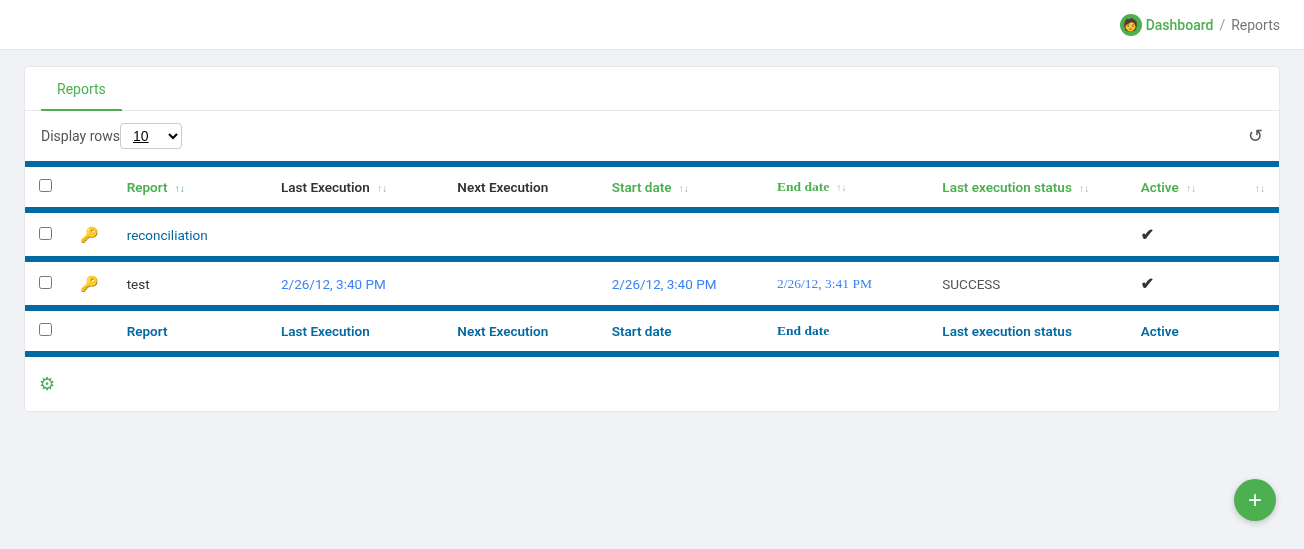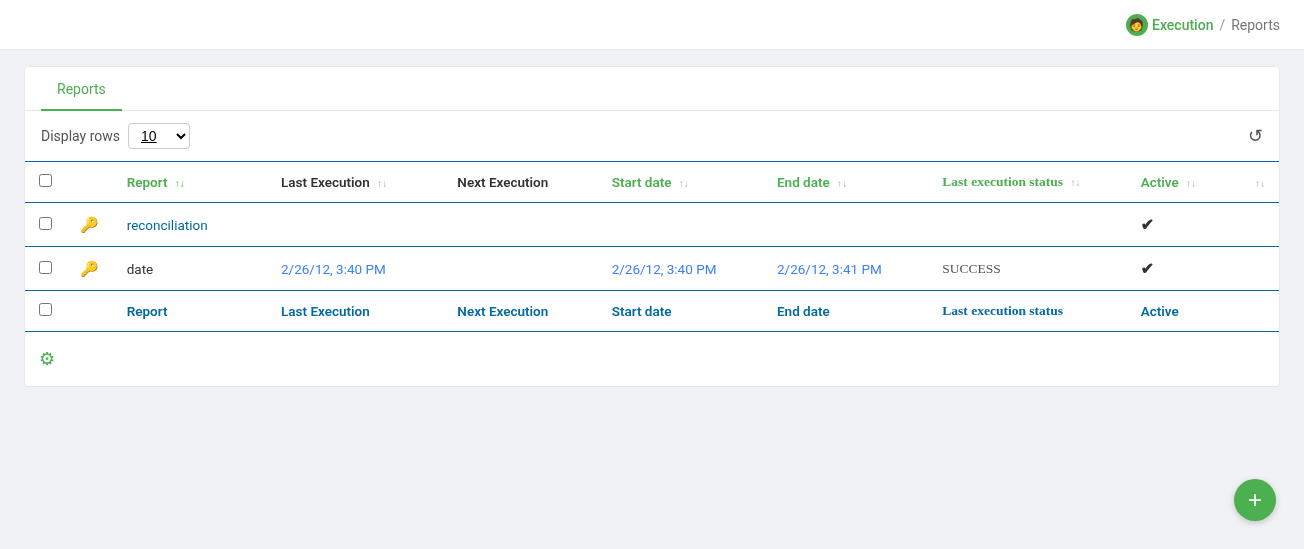--- a/index.html
+++ b/index.html
@@ -79,21 +79,20 @@
     }
     .table-controls {
       display: flex;
       align-items: center;
       justify-content: space-between;
       padding: 12px 16px;
     }
     .display-rows {
       display: flex;
       align-items: center;
-      gap: 8px;
       font-size: 14px;
       color: #555;
     }
     .display-rows select {
       border: 1px solid #ccc;
       border-radius: 4px;
       padding: 3px 8px;
       font-size: 14px;
       background: #fff;
       cursor: pointer;
@@ -108,21 +107,21 @@
       display: flex;
       align-items: center;
     }
     .data-table {
       width: 100%;
       border-collapse: collapse;
     }
     .data-table th, .data-table td {
       padding: 12px 14px;
       text-align: left;
-      border-top: 1px solid #0369a1;
+      border-top: 6px solid #0369a1;
       font-size: 13.5px;
     }
     .data-table thead th {
       background: #fff;
       font-weight: 600;
       white-space: nowrap;
     }
     .data-table thead th.green-header {
       color: #4caf50;
     }
@@ -135,22 +134,22 @@
       font-size: 10px;
       color: #aaa;
     }
     .sort-arrows.active-up { color: #4caf50; }
     .col-checkbox { width: 40px; }
     .col-icon { width: 36px; }
     .col-report { min-width: 140px; }
     .col-last-exec { min-width: 160px; }
     .col-next-exec { min-width: 140px; }
     .col-start { min-width: 150px; }
-    .col-end { min-width: 150px; }
-    .col-status { min-width: 180px; font-family: Liberation Serif, serif; }
+    .col-end { min-width: 150px; font-family: Liberation Serif, serif; }
+    .col-status { min-width: 180px; }
     .col-active { min-width: 100px; }
     .col-extra { width: 30px; }
     .green-text { color: #0369a1; }
     .blue-text { color: #3b82f6; }
     .key-icon { font-size: 15px; color: #555; }
     .check-icon { color: #333; font-size: 16px; font-weight: bold; }
     .success-text { color: #555; margin-top: 36px; }
     .gear-btn {
       background: none;
       border: none;
@@ -184,21 +183,21 @@
       color: #4caf50;
     }
   </style>
 </head>
 <body>
 
 <div class="top-bar">
   <div class="breadcrumb">
     <span class="breadcrumb-dashboard">
       <span class="dash-icon">🧑</span>
-      <span>Execution</span>
+      <span>Dashboard</span>
     </span>
     <span class="breadcrumb-sep">/</span>
     <span class="breadcrumb-current">Reports</span>
   </div>
 </div>
 
 <div class="main-content">
   <div class="card">
 
     <div class="tabs">
@@ -295,21 +294,21 @@
         </tr>
 
         <tr>
           <td class="col-checkbox">
             <input type="checkbox" style="">
           </td>
           <td class="col-icon">
             <span class="key-icon">🔑</span>
           </td>
           <td class="col-report">
-            <span>date</span>
+            <span>test</span>
           </td>
           <td class="col-last-exec">
             <span class="blue-text">2/26/12, 3:40 PM</span>
           </td>
           <td class="col-next-exec">
             <span></span>
           </td>
           <td class="col-start">
             <span class="blue-text">2/26/12, 3:40 PM</span>
           </td>

